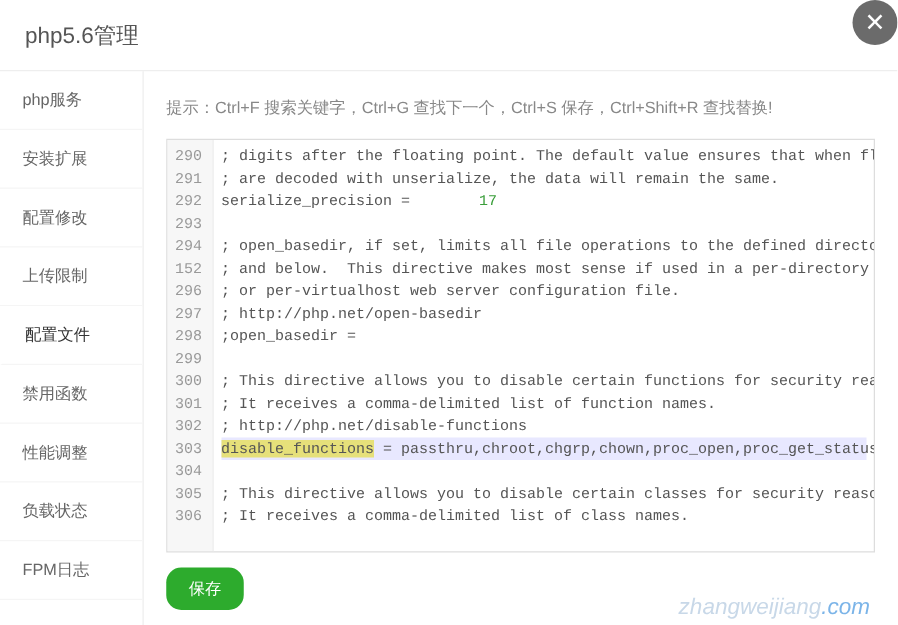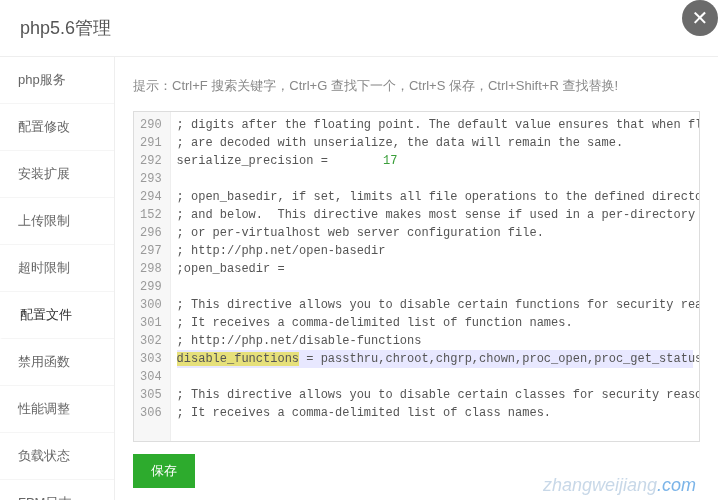--- a/index.html
+++ b/index.html
@@ -19,41 +19,40 @@
     .gutter div { height: 18px; }
     .code { flex: 1; padding: 4px 6px; font-family: Consolas, "Courier New", monospace; font-size: 12px; line-height: 18px; white-space: pre; overflow: auto; color: #555; position: relative; }
     .code-line { height: 18px; }
     .num { color: #3a9e3a; margin-left: 48px; }
     .hl-line { background: #e8e8ff; display: inline-block; width: 100%; }
     .hl-word { background: #e6e07a; }
     .code::-webkit-scrollbar { width: 14px; height: 14px; }
     .code::-webkit-scrollbar-track { background: #f1f1f1; }
     .code::-webkit-scrollbar-thumb { background: #c1c1c1; }
     .footer { padding: 12px 0 0 0; }
-    .save-btn { background: #2dab2d; color: #fff; border: none; padding: 8px 18px; font-size: 13px; cursor: pointer; border-radius: 0; }
+    .save-btn { background: #2dab2d; color: #fff; border: none; padding: 8px 18px; font-size: 13px; cursor: pointer; border-radius: 12px; }
     .watermark { position: absolute; bottom: 4px; right: 22px; color: #c8d8e8; font-size: 18px; font-style: italic; }
     .watermark .accent { color: #7bb4e8; }
   </style>
 </head>
 <body>
 
 <div class="modal">
   <div class="header">
     <span class="title">php5.6管理</span>
   </div>
   <div class="close-btn">
     <span>✕</span>
   </div>
   <div class="body">
     <div class="sidebar" id="sidebar">
         <div class="sidebar-item">php服务</div>
+        <div class="sidebar-item">安装扩展</div>
         <div class="sidebar-item">配置修改</div>
-        <div class="sidebar-item">安装扩展</div>
         <div class="sidebar-item">上传限制</div>
-        <div class="sidebar-item">超时限制</div>
         <div class="sidebar-item active">配置文件</div>
         <div class="sidebar-item">禁用函数</div>
         <div class="sidebar-item">性能调整</div>
         <div class="sidebar-item">负载状态</div>
         <div class="sidebar-item">FPM日志</div>
       </div>
     <div class="main">
       <div class="hint">提示：Ctrl+F 搜索关键字，Ctrl+G 查找下一个，Ctrl+S 保存，Ctrl+Shift+R 查找替换!</div>
       <div class="editor-wrap">
         <div class="gutter" id="gutter">

